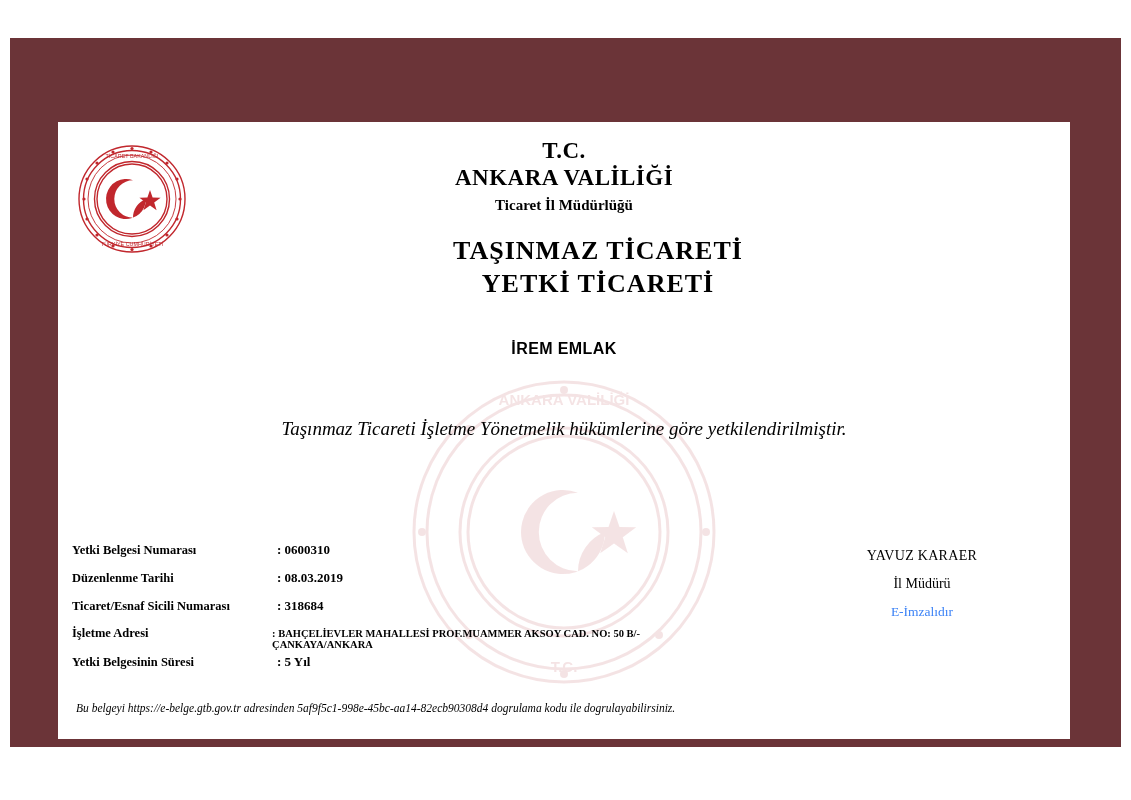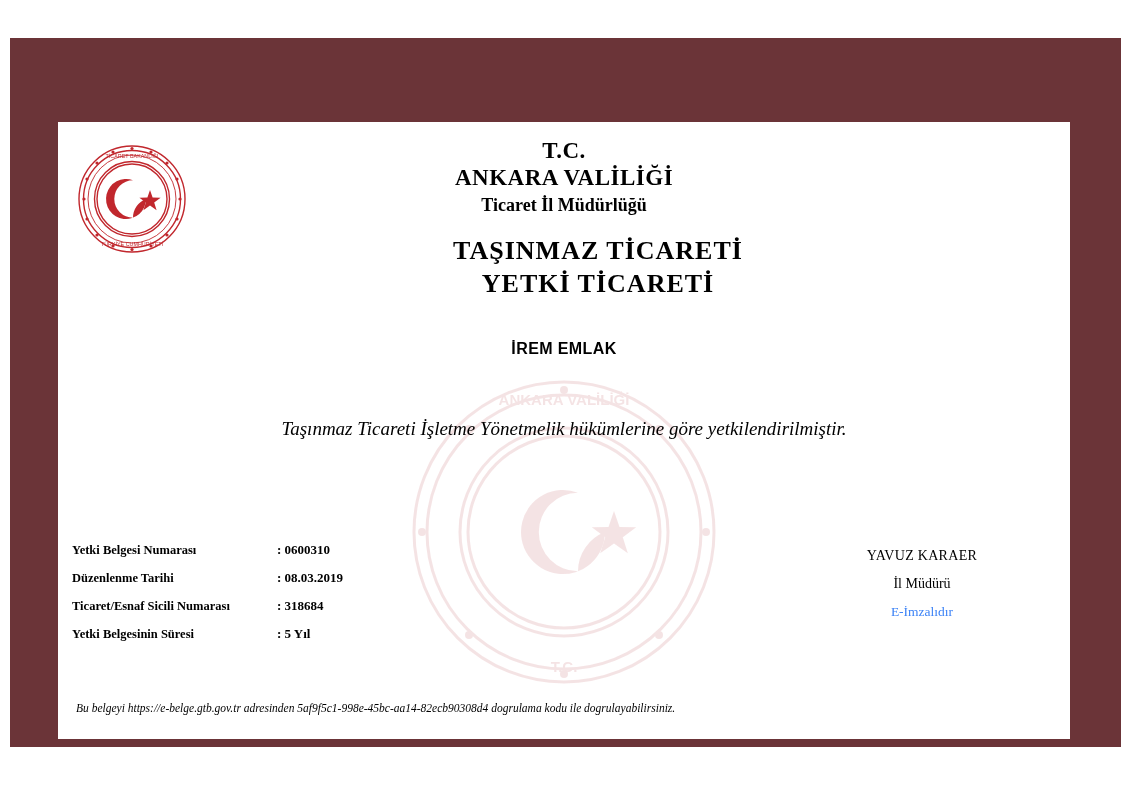--- a/index.html
+++ b/index.html
@@ -74,21 +74,21 @@
     letter-spacing: 0.5px;
     line-height: 26px;
   }
   .head-line2 {
     font-size: 23px;
     font-weight: bold;
     letter-spacing: 0.5px;
     line-height: 28px;
   }
   .head-line3 {
-    font-size: 18px;
+    font-size: 15px;
     font-weight: bold;
     line-height: 27px;
   }
 
   .title-block {
     position: absolute;
     left: 0;
     top: 112px;
     width: 1080px;
     text-align: center;
@@ -283,20 +283,24 @@
         </div>
         <div class="field-row">
           <div class="field-label">Düzenlenme Tarihi</div>
           <div class="field-value">: 08.03.2019</div>
         </div>
         <div class="field-row">
           <div class="field-label">Ticaret/Esnaf Sicili Numarası</div>
           <div class="field-value">: 318684</div>
         </div>
         <div class="field-row">
+          <div class="field-label">İşletme Adresi</div>
+          <div class="field-value small">: BAHÇELİEVLER MAHALLESİ PROF.MUAMMER AKSOY CAD. NO: 50 B/- ÇANKAYA/ANKARA</div>
+        </div>
+        <div class="field-row">
           <div class="field-label">Yetki Belgesinin Süresi</div>
           <div class="field-value">: 5 Yıl</div>
         </div>
       </div>
 
       <div class="sign">
         <div class="sign-name">YAVUZ KARAER</div>
         <div class="sign-role">İl Müdürü</div>
         <div class="sign-esign">E-İmzalıdır</div>
       </div>

